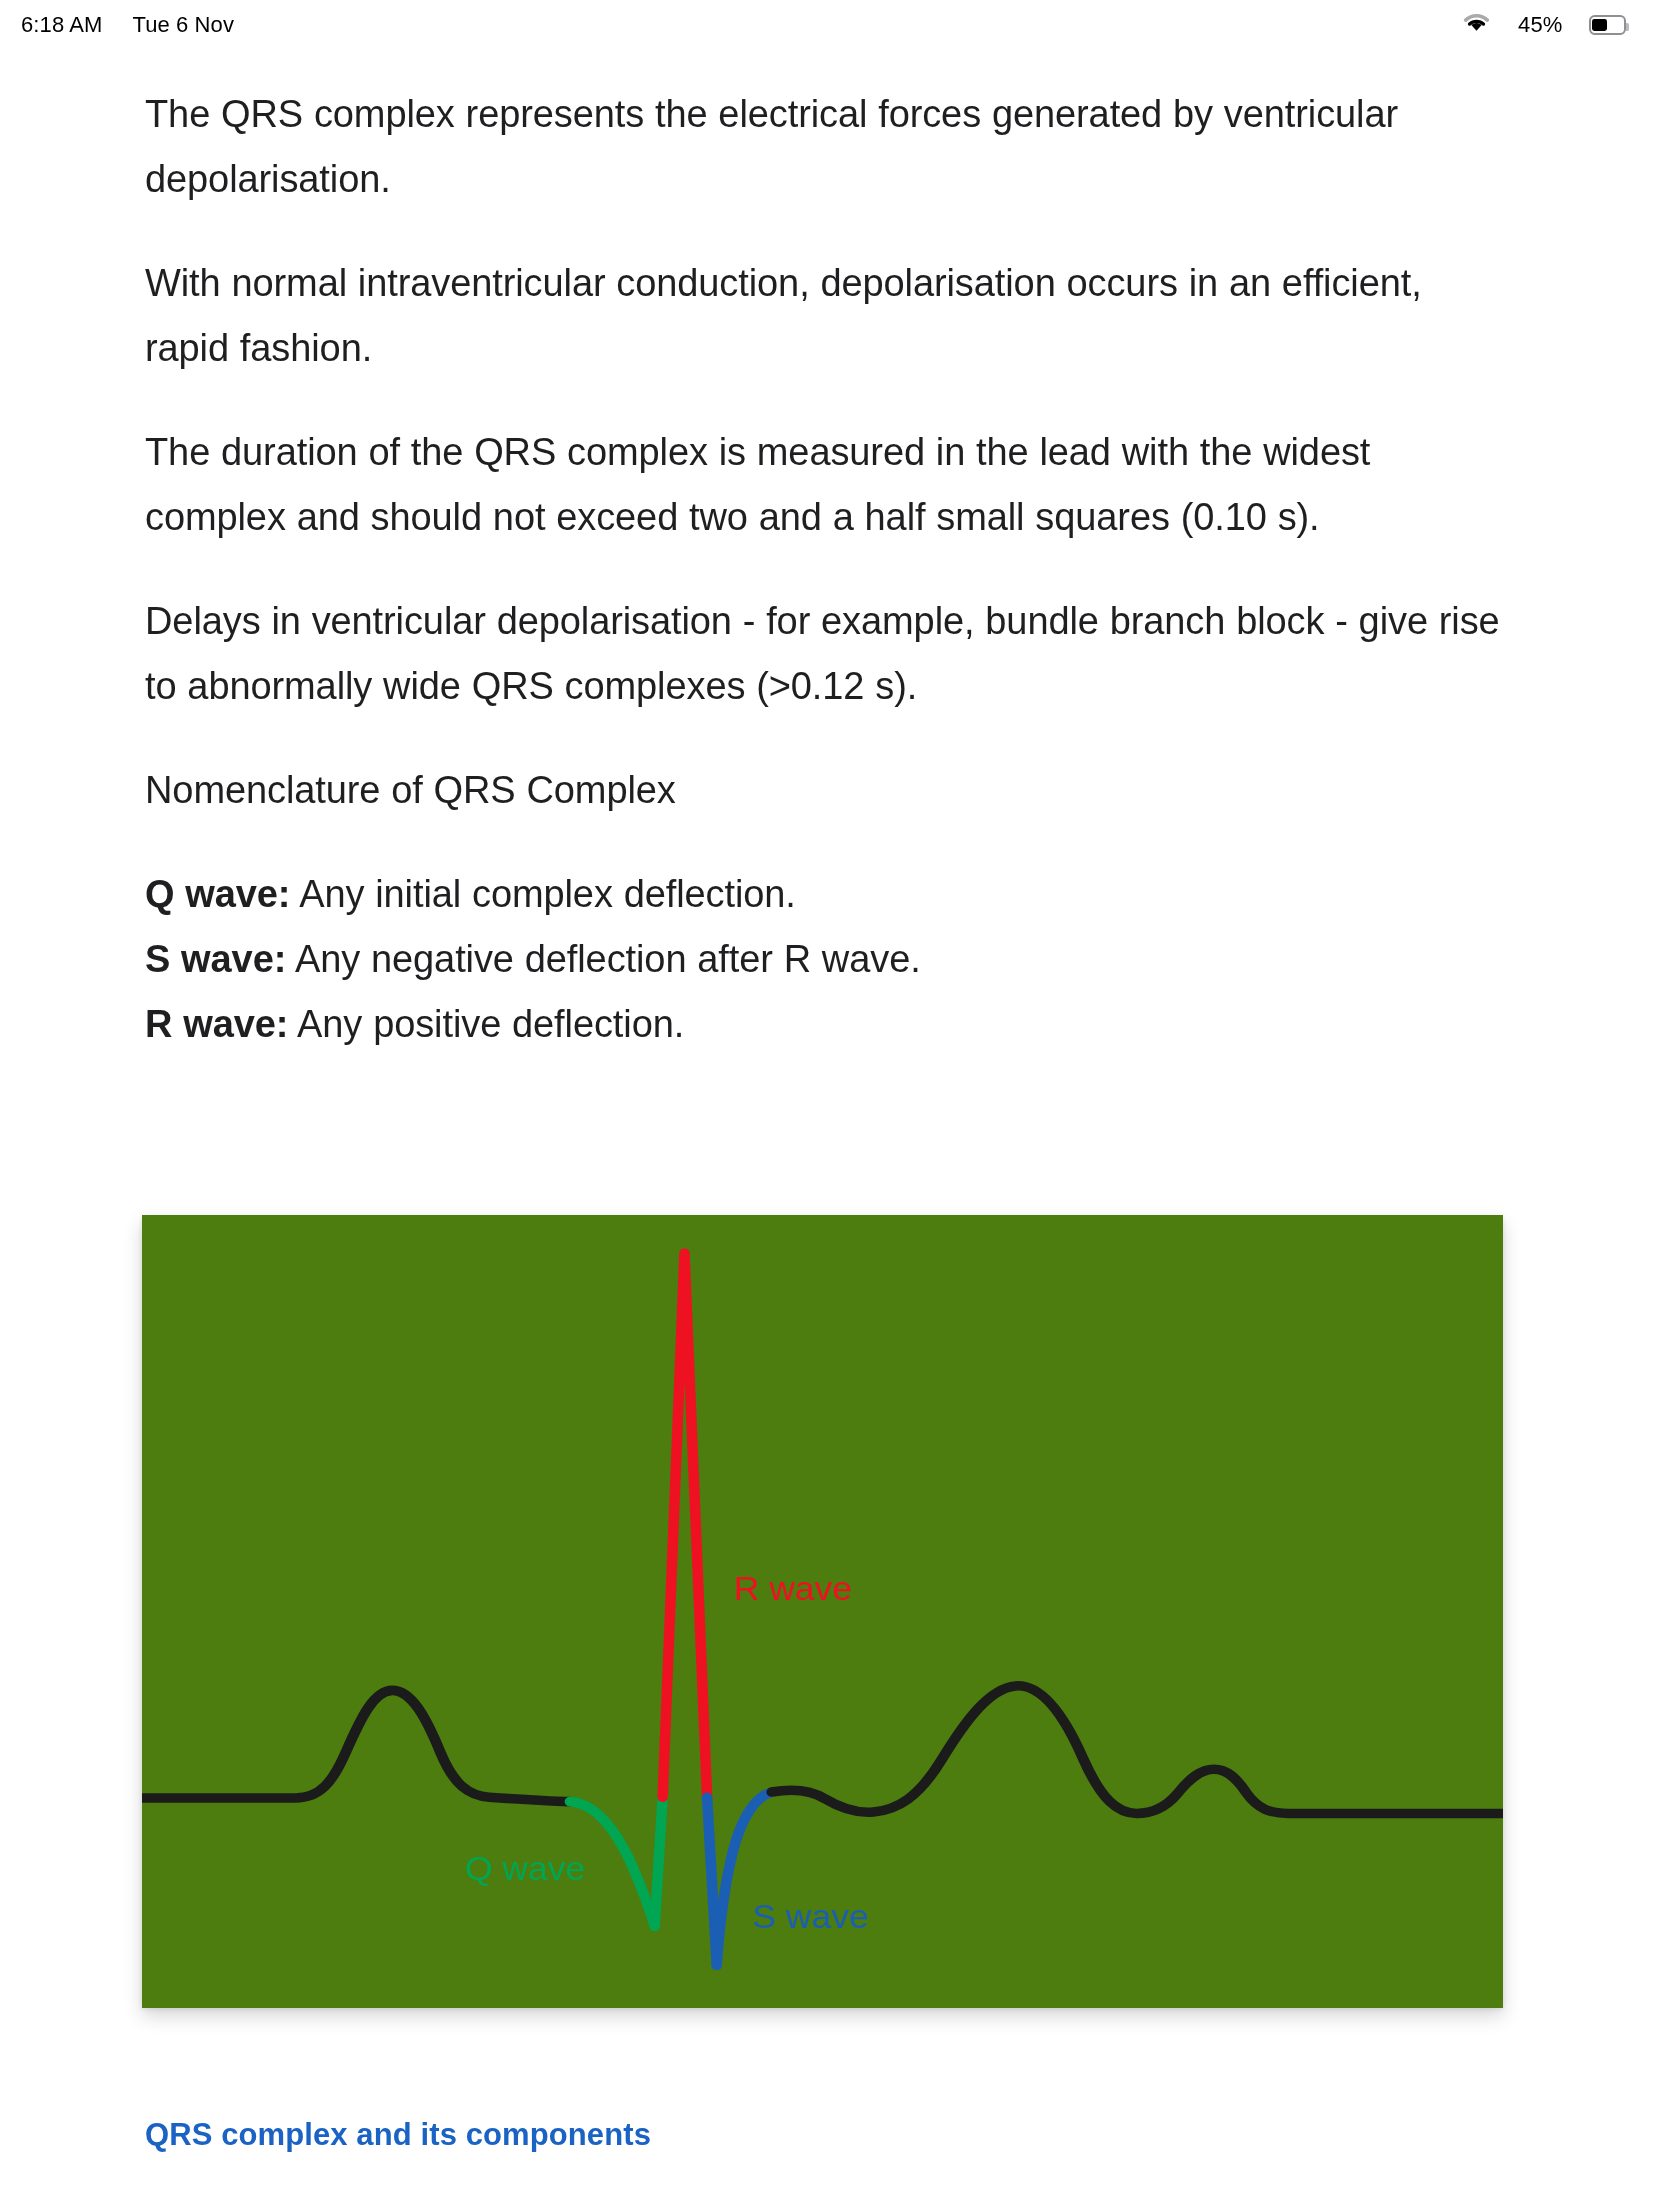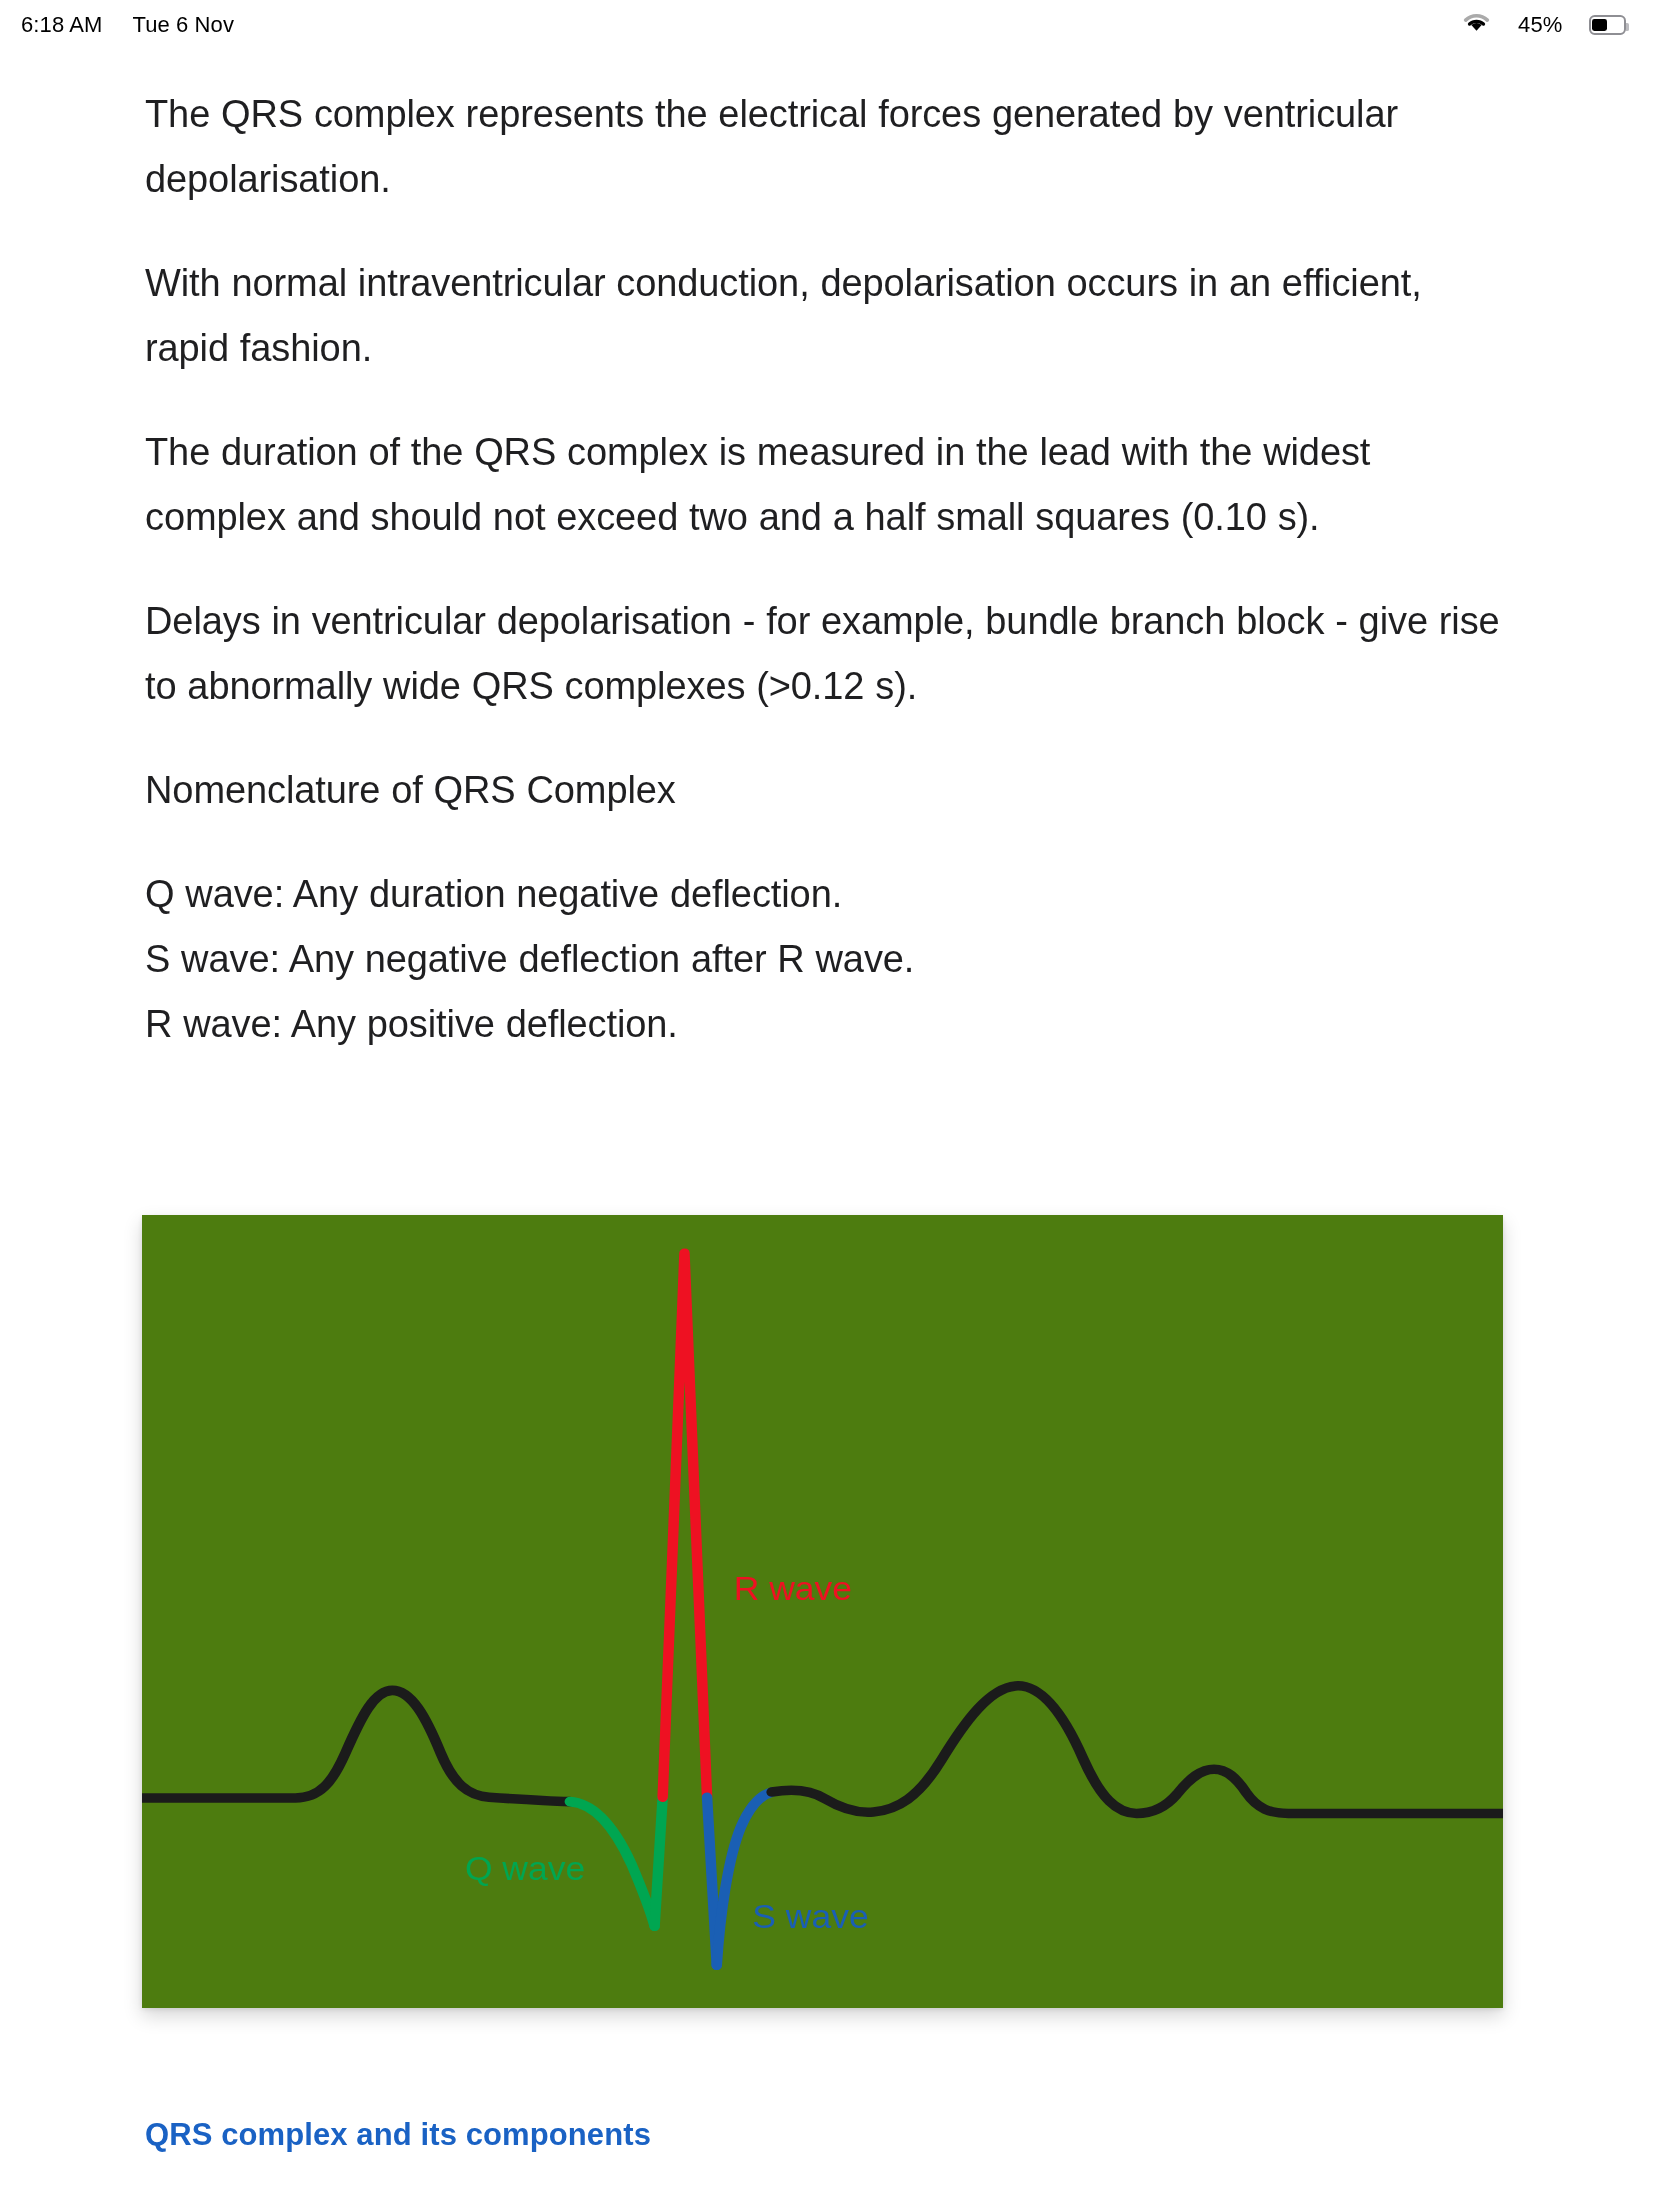--- a/index.html
+++ b/index.html
@@ -89,21 +89,21 @@
     font-size: 38px;
     line-height: 65px;
     color: #1f1f21;
     letter-spacing: -0.1px;
     word-spacing: 0.4px;
   }
   .p1 { margin-top: 32px; }
   .p-gap { margin-top: 39px; }
   .defs { margin-top: 39px; }
   .defline { margin: 0; }
-  .defline b { font-weight: 400; }
+  .defline b { font-weight: 700; }
 
   
   .figure-wrap {
     position: absolute;
     left: 142px;
     top: 1215px;
     width: 1361px;
     height: 793px;
     background: #4d7c0f;
     box-shadow: 0 8px 18px rgba(0,0,0,0.16), 0 1.6px 4.8px rgba(0,0,0,0.10);
@@ -147,21 +147,21 @@
 
 <div class="article">
   <p class="para p1">The QRS complex represents the electrical forces generated by ventricular depolarisation.</p>
   <p class="para p-gap">With normal intraventricular conduction, depolarisation occurs in an efficient, rapid fashion.</p>
   <p class="para p-gap">The duration of the QRS complex is measured in the lead with the widest complex and should not exceed two and a half small squares (0.10 s).</p>
   <p class="para p-gap">Delays in ventricular depolarisation - for example, bundle branch block - give rise to abnormally wide QRS complexes (&gt;0.12 s).</p>
   <p class="para p-gap">Nomenclature of QRS Complex</p>
 
   <div class="para defs">
     <div class="defline">
-      <b>Q wave:</b><span> Any duration negative deflection.</span>
+      <b>Q wave:</b><span> Any initial complex deflection.</span>
     </div>
     <div class="defline">
       <b>S wave:</b><span> Any negative deflection after R wave.</span>
     </div>
     <div class="defline">
       <b>R wave:</b><span> Any positive deflection.</span>
     </div>
   </div>
 </div>
 

